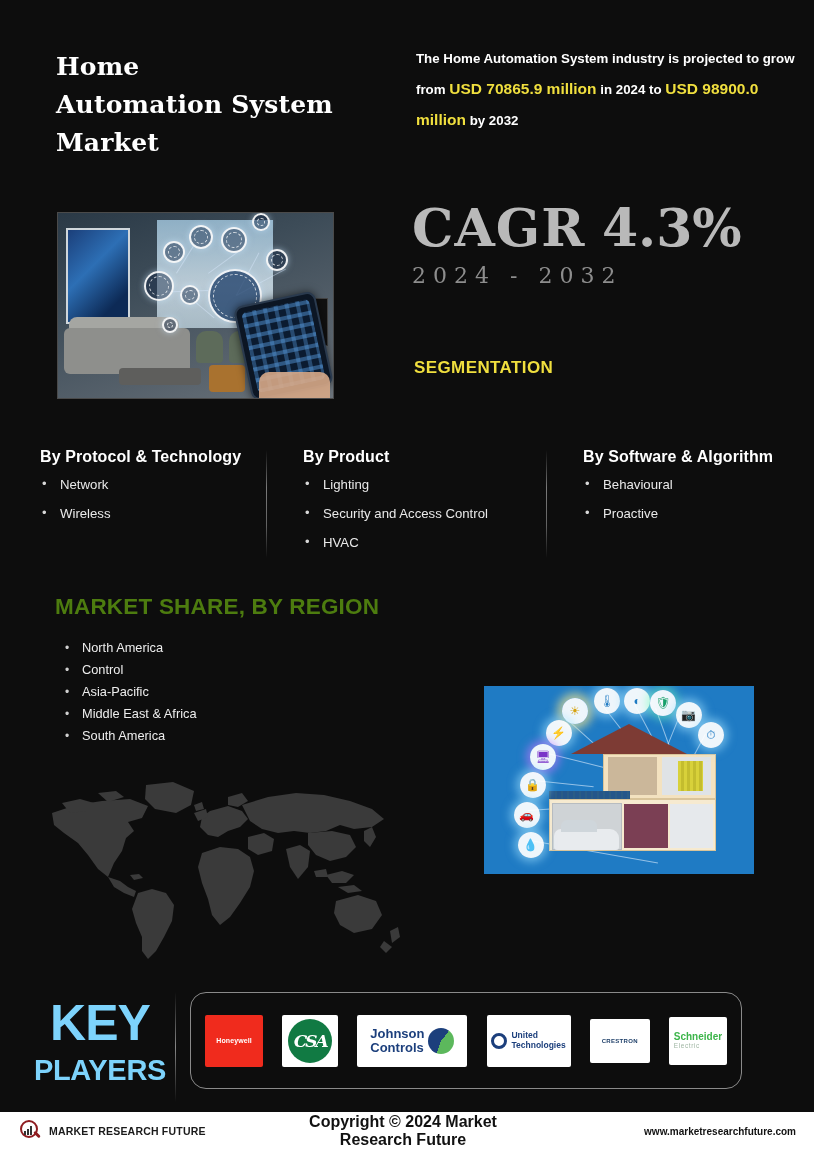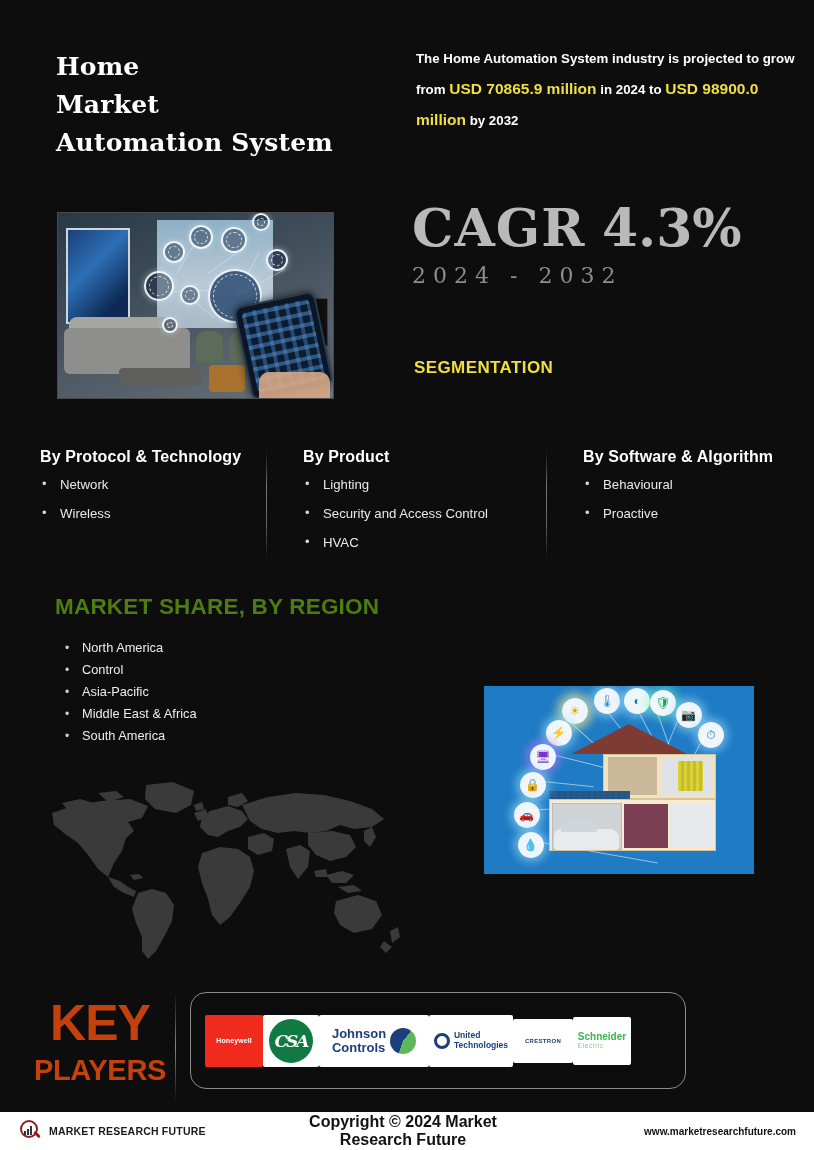--- a/index.html
+++ b/index.html
@@ -246,32 +246,32 @@
     box-shadow:0 0 9px 4px rgba(160,225,255,.55);
   }
   .bub.violet { box-shadow:0 0 9px 4px rgba(190,120,255,.6); color:#7a34c8; }
   .bub.green  { box-shadow:0 0 9px 4px rgba(120,255,190,.5); color:#18a06a; }
   .bub.yellow { box-shadow:0 0 10px 5px rgba(255,235,140,.65); color:#d6a310; }
   .wire { position:absolute; background:rgba(225,240,255,.6); height:1px; transform-origin:0 0; }
 
   
   .kp-title {
     position:absolute; left:30px; top:998px; width:140px; text-align:center;
-    color:#c2410c; font-weight:bold; line-height:1;
+    color:#7dd3fc; font-weight:bold; line-height:1;
   }
   .kp-title .l1 { font-size:50px; letter-spacing:-1px; display:block; }
   .kp-title .l2 { font-size:29px; letter-spacing:-.3px; display:block; margin-top:8px; }
   .kp-sep {
     position:absolute; left:175px; top:992px; width:1px; height:110px;
     background:linear-gradient(180deg,rgba(255,255,255,0),rgba(255,255,255,.5),rgba(255,255,255,0));
   }
   .kp-box {
-    position:absolute; left:190px; top:992px; width:496px; height:97px;
+    position:absolute; left:190px; top:992px; width:552px; height:97px;
     border:1px solid #8a8a8a; border-radius:16px;
-    display:flex; align-items:center; justify-content:flex-start; padding:0 14px;
+    display:flex; align-items:center; justify-content:space-between; padding:0 14px;
   }
   .logo-tile {
     background:#fff; border-radius:2px;
     display:flex; align-items:center; justify-content:center;
     overflow:hidden;
   }
   .tile-honeywell { width:58px; height:52px; background:#f02b1d; }
   .tile-honeywell span { color:#fff; font-size:7px; font-weight:bold; letter-spacing:.1px; }
   .tile-csa { width:56px; height:52px; background:#fff; }
   .csa-circle {
@@ -319,22 +319,22 @@
   .mrf-logo .bars i { display:block; width:2px; background:#333; }
   .footer .brand-text { font-size:10.5px; font-weight:bold; letter-spacing:.2px; color:#1a1a1a; }
   .footer .copy { flex:1; text-align:center; font-size:16px; font-weight:bold; }
   .footer .site { width:270px; text-align:right; margin-right:18px; font-size:10px; font-weight:bold; }
 </style>
 </head>
 <body>
 
 <div class="title">
   <div>Home</div>
+  <div>Automation System</div>
   <div>Market</div>
-  <div>Automation System</div>
 </div>
 
 <div class="projection">
   <span>The Home Automation System industry is projected to grow from </span><span class="hl">USD 70865.9 million</span><span> in 2024 to </span><span class="hl">USD 98900.0 million</span><span> by 2032</span>
 </div>
 
 <div class="cagr-wrap">
   <div class="cagr-line">
     <span class="word">CAGR</span>
     <span class="pct">4.3%</span>

